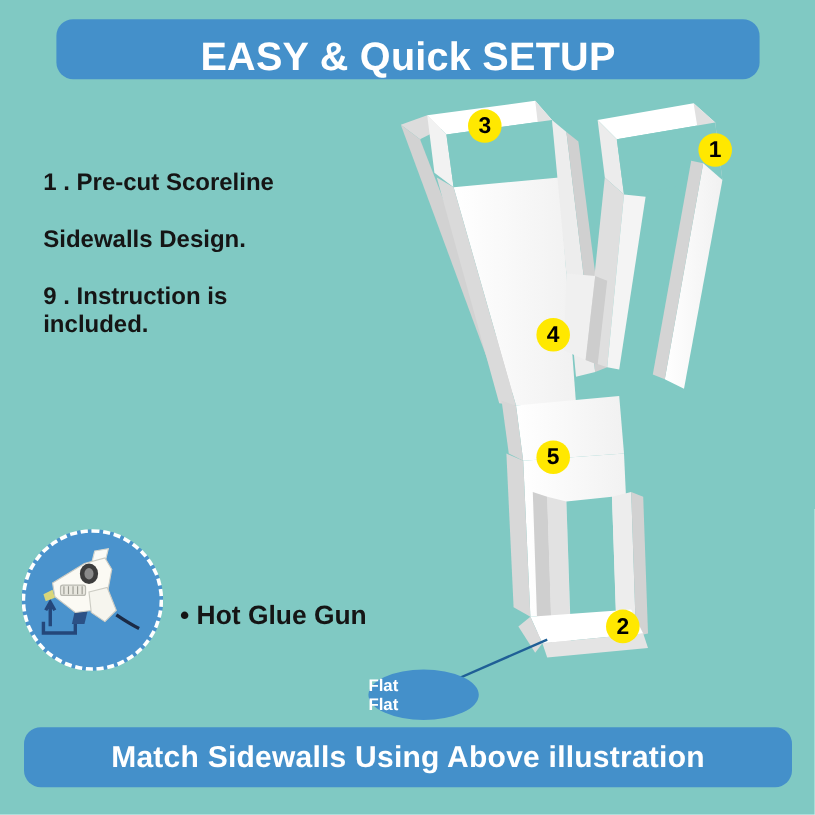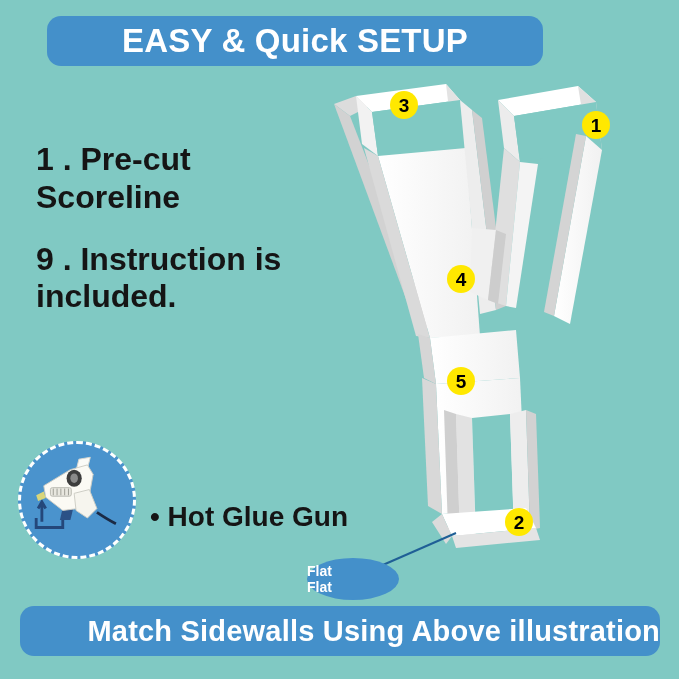--- a/index.html
+++ b/index.html
@@ -26,41 +26,41 @@
     justify-content: center;
     color: #ffffff;
     font-weight: bold;
     letter-spacing: 0.2px;
     text-align: center;
     box-sizing: border-box;
   }
   #banner-top {
     left: 47px;
     top: 16px;
-    width: 496px;
+    width: 586px;
     height: 50px;
     font-size: 33px;
+    align-items: flex-end;
   }
   #banner-bottom {
     left: 20px;
     top: 606px;
     width: 640px;
     height: 50px;
-    font-size: 29px;
-    justify-content: flex-end;
+    font-size: 25px;
   }
 
   
   #feature-list {
     position: absolute;
     left: 36px;
     top: 141px;
     width: 300px;
     color: #151515;
-    font-size: 32px;
+    font-size: 20px;
     line-height: 1.18;
     font-weight: 600;
   }
   .feature-item { margin-bottom: 24px; }
   .feature-item:last-child { margin-bottom: 0; }
 
   
   #glue-circle {
     position: absolute;
     left: 18px;
@@ -77,21 +77,21 @@
     left: 0; top: 0;
     width: 100%;
     height: 100%;
   }
   #glue-note {
     position: absolute;
     left: 150px;
     top: 500px;
     width: 200px;
     color: #151515;
-    font-size: 28px;
+    font-size: 22px;
     line-height: 1.2;
     font-weight: 600;
   }
 
   
   #illustration {
     position: absolute;
     left: 320px;
     top: 78px;
     width: 320px;
@@ -152,20 +152,21 @@
 
   <div class="banner" id="banner-top">
     <span>EASY &amp; Quick SETUP</span>
   </div>
 
   <div id="feature-list">
     <div class="feature-item">
       <div>1 . Pre-cut Scoreline</div>
     </div>
     <div class="feature-item">
+      <div>Sidewalls Design.</div>
     </div>
     <div class="feature-item">
       <div>9 . Instruction is</div>
       <div>included.</div>
     </div>
   </div>
 
   <div id="glue-circle">
     <svg id="glue-gun-art" viewBox="0 0 118 118">
 

